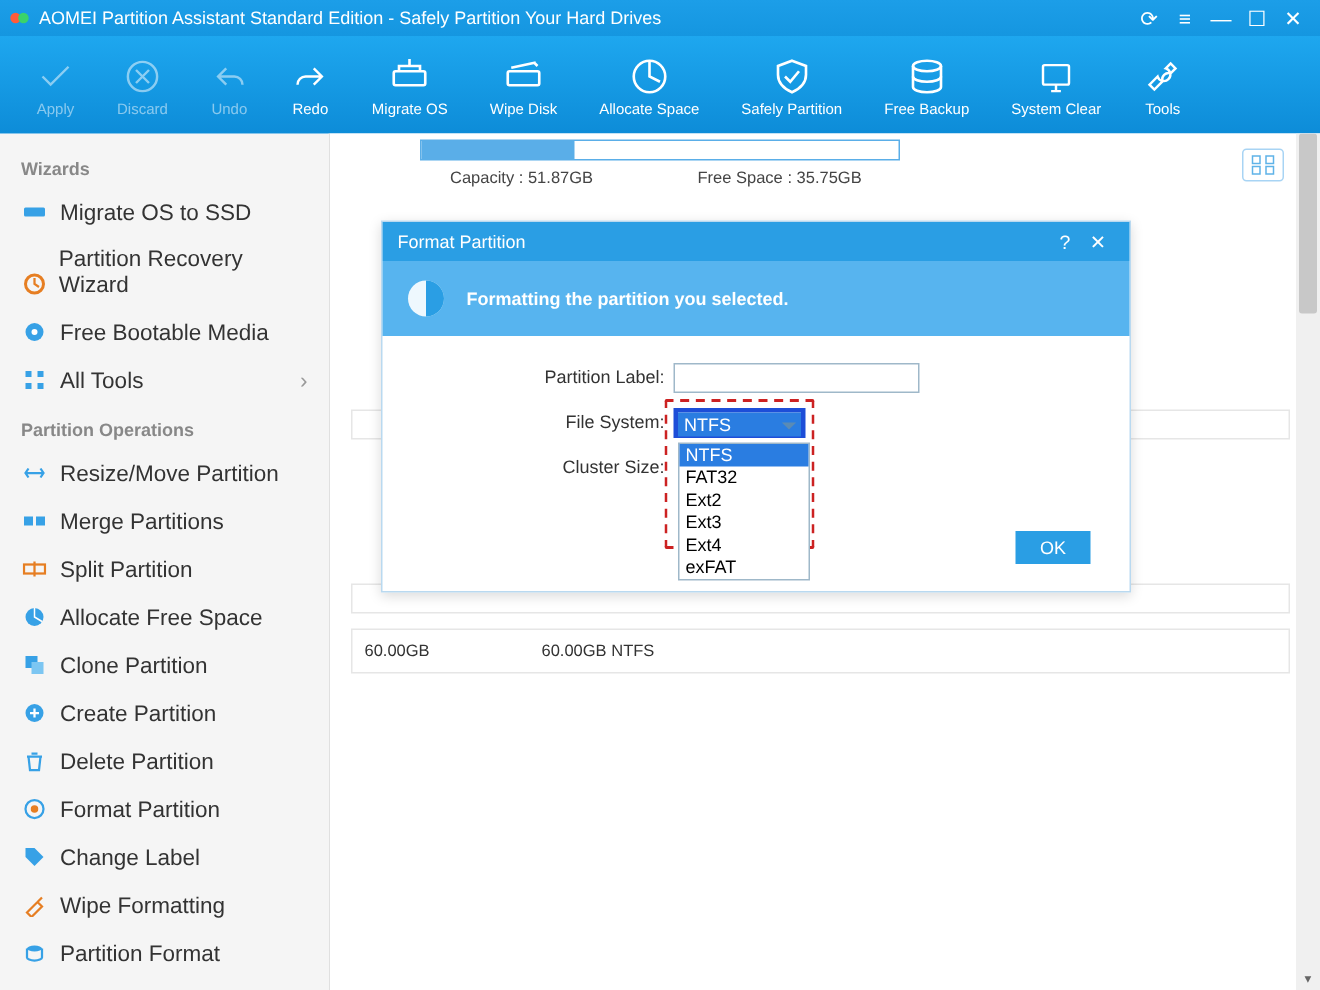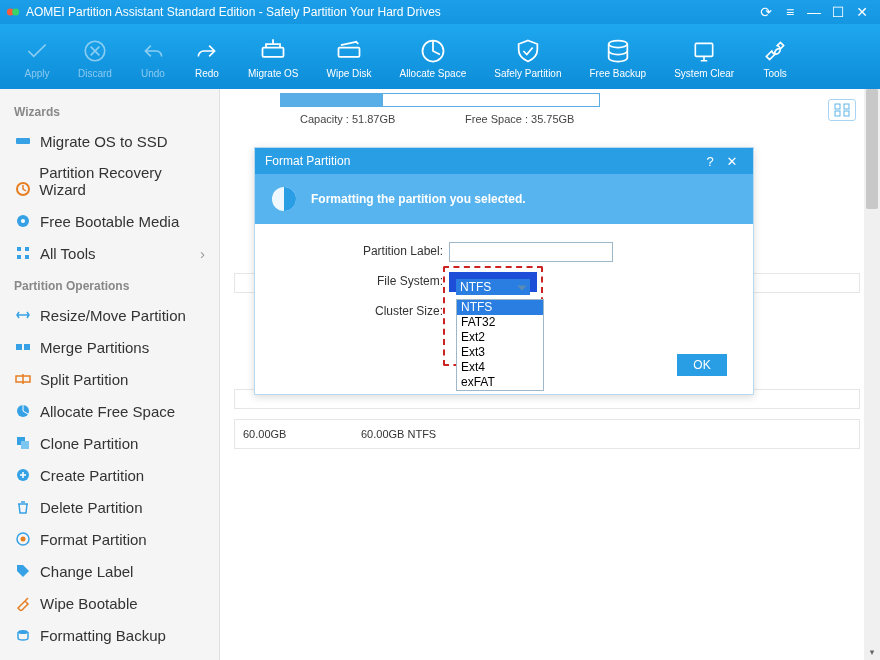--- a/index.html
+++ b/index.html
@@ -46,21 +46,21 @@
   .dialog { position: absolute; left: 254px; top: 147px; width: 500px; background: #fff; border: 1px solid #b9d9f0; box-shadow: 0 2px 8px rgba(0,0,0,0.15); }
   .dlg-title { height: 26px; background: #2a9ee4; color: #fff; display: flex; align-items: center; padding: 0 10px; font-size: 12px; }
   .dlg-title .sp { flex: 1; }
   .dlg-title .hbtn { width: 22px; text-align: center; cursor: pointer; font-size: 13px; }
   .dlg-banner { height: 50px; background: #57b4ef; display: flex; align-items: center; padding: 0 14px; color: #fff; font-size: 12px; font-weight: bold; }
   .dlg-banner .bicon { width: 30px; height: 30px; margin-right: 12px; }
   .dlg-body { padding: 18px 20px 16px; position: relative; min-height: 170px; }
   .frow { display: flex; align-items: flex-start; margin-bottom: 10px; font-size: 12px; }
   .frow .flabel { width: 174px; text-align: right; padding-right: 6px; color: #333; padding-top: 2px; }
   .frow input[type=text] { width: 164px; height: 20px; border: 1px solid #9fb8c9; padding: 0 4px; font-size: 12px; }
-  .combo { position: relative; width: 88px; height: 20px; border: 7px solid #1d4ed8; background: #fff; }
+  .combo { position: relative; width: 88px; height: 20px; border: 3px solid #1d4ed8; background: #fff; }
   .combo .sel { padding: 1px 4px; font-size: 12px; background: #2a7de1; color: #fff; }
   .combo .tri { position: absolute; right: 2px; top: 3px; width: 12px; height: 12px; }
   .combo .tri svg { fill: #5a8bb5; }
   .fs-wrap { position: relative; }
   .redbox { position: absolute; top: -6px; left: -6px; width: 100px; height: 100px; border: 2px dashed #cc2222; border-radius: 2px; pointer-events: none; }
   .drop { position: absolute; top: 20px; left: 0; width: 88px; border: 1px solid #9fb8c9; background: #fff; font-size: 12px; }
   .drop .opt { padding: 0 4px; line-height: 15px; cursor: pointer; }
   .drop .opt.hl { background: #2a7de1; color: #fff; }
   .okbtn { position: absolute; right: 26px; bottom: 18px; width: 50px; height: 22px; background: #2a9ee4; color: #fff; border: none; font-size: 12px; cursor: pointer; }
 </style>
@@ -300,30 +300,30 @@
           </svg>
         </span>
         <span>Change Label</span>
       </div>
     <div class="sbitem">
         <span class="sico">
           <svg width="16" height="16" viewBox="0 0 16 16">
             <path d="M3 13l7-7 3 3-7 7zM10 6l3-3" stroke="#e67e22" fill="none" stroke-width="1.5"></path>
           </svg>
         </span>
-        <span>Wipe Bootable</span>
+        <span>Wipe Formatting</span>
       </div>
     <div class="sbitem">
         <span class="sico">
           <svg width="16" height="16" viewBox="0 0 16 16">
             <ellipse cx="8" cy="5" rx="5" ry="2" fill="#37a1e6"></ellipse>
             <path d="M3 5v6c0 1 2.2 2 5 2s5-1 5-2V5" fill="none" stroke="#37a1e6" stroke-width="1.5"></path>
           </svg>
         </span>
-        <span>Formatting Backup</span>
+        <span>Partition Format</span>
       </div>
     <div class="sbitem">
         <span class="sico">
           <svg width="16" height="16" viewBox="0 0 16 16">
             <path d="M3 13l1-3 7-7 2 2-7 7z" fill="#37a1e6"></path>
           </svg>
         </span>
         <span>Change Drive Letter</span>
       </div>
   </div>

